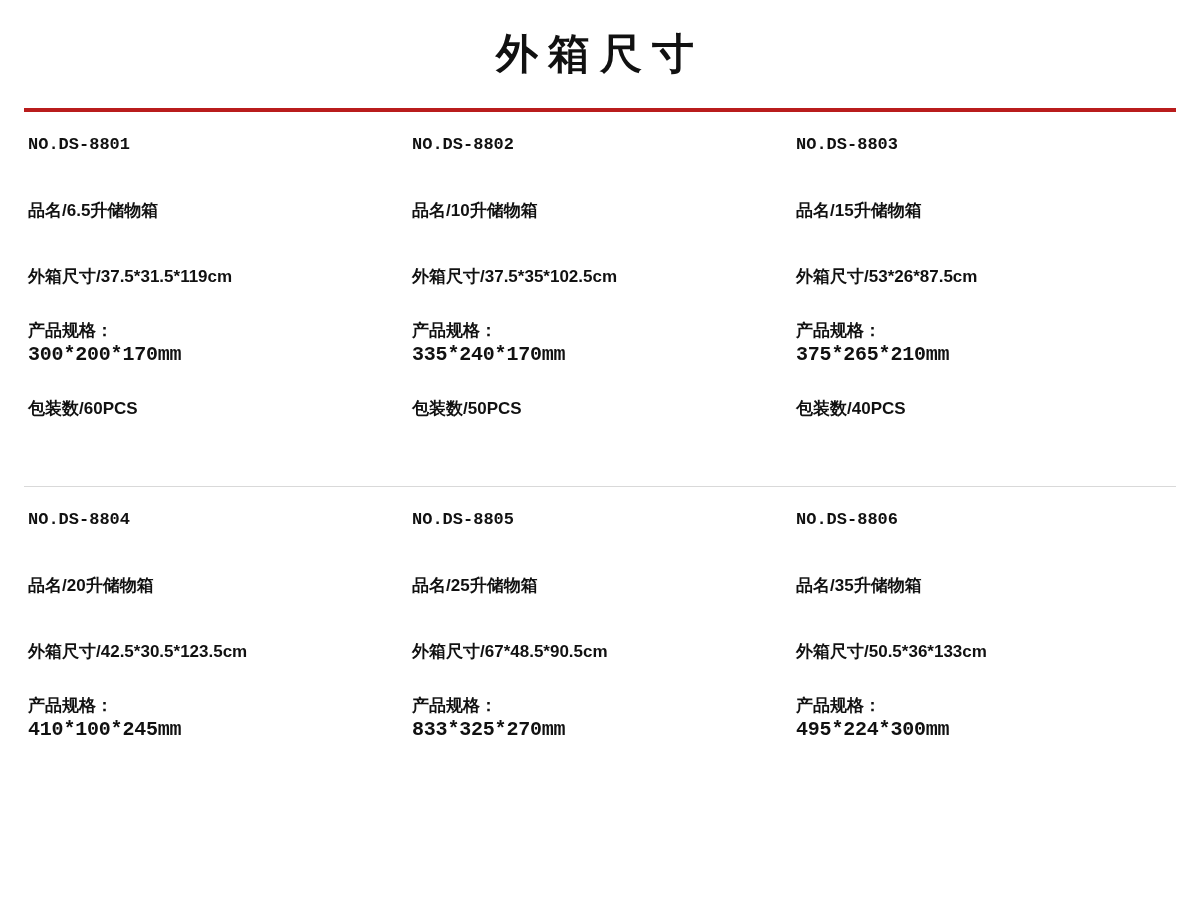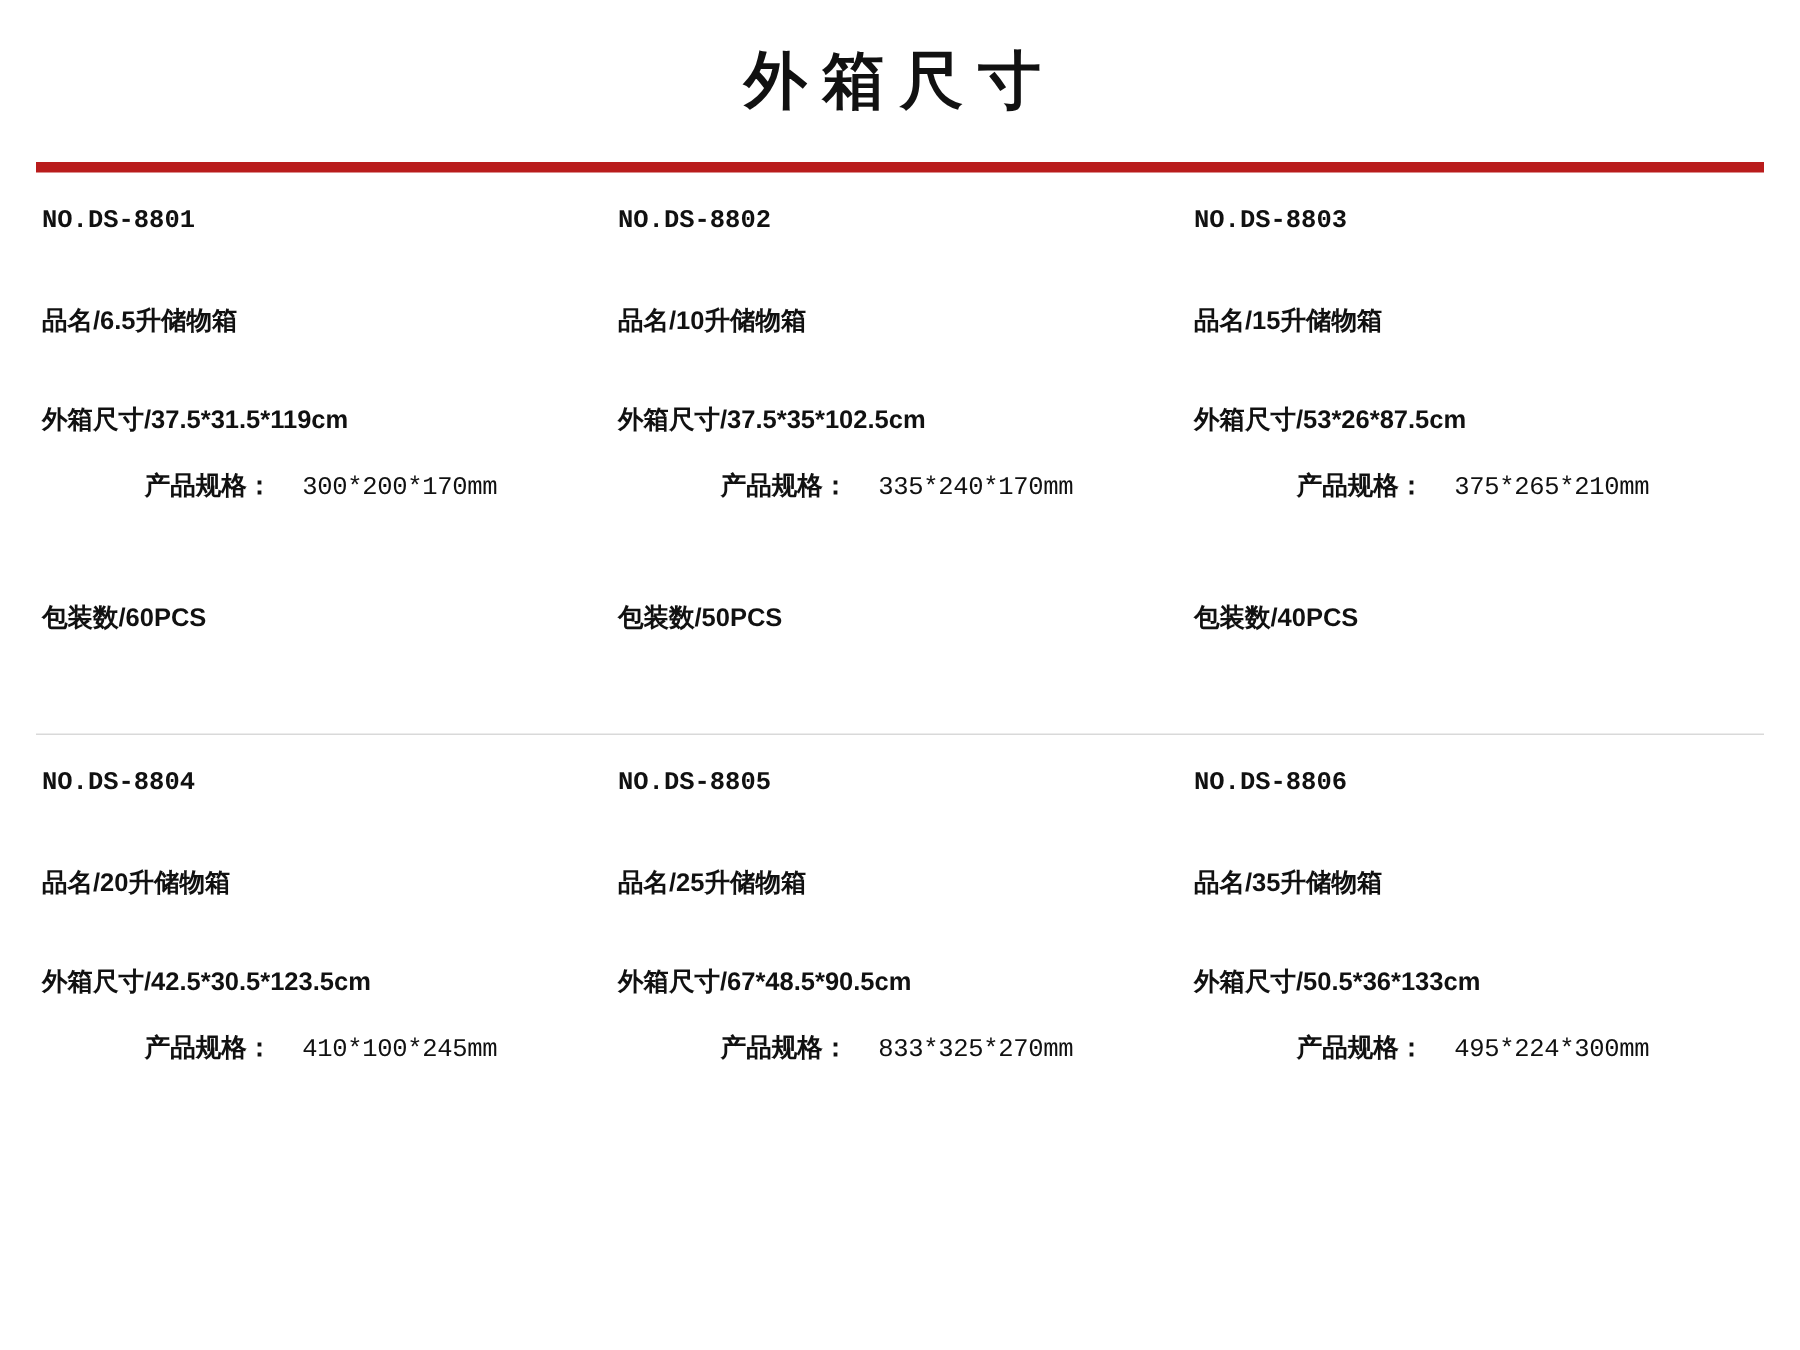--- a/index.html
+++ b/index.html
@@ -52,50 +52,49 @@
     display: block;
     font-size: 17px;
     line-height: 22px;
     font-family: Liberation Sans, sans-serif;
     font-weight: 700;
     color: #111111;
     white-space: nowrap;
   }
   .line.sub {
     font-family: "Liberation Mono", monospace;
-    font-weight: 400;
-    font-size: 17px;
+    font-weight: 700;
+    font-size: 20px;
     letter-spacing: -0.2px;
-    margin-left: 20px;
   }
   .field {
     height: 66px;
     display: flex;
     align-items: center;
     padding-left: 2px;
     box-sizing: border-box;
   }
   .field.two {
     height: 66px;
-    flex-direction: row;
+    flex-direction: column;
     align-items: flex-start;
     justify-content: center;
   }
   .field .line + .line {
     margin-top: 2px;
   }
   .vline {
     border-right: 1px solid #d9d9d9;
   }
   .gap-row td {
     height: 44px;
     border-bottom: 1px solid #d9d9d9;
   }
   .top-border {
-    border-top: 7px solid #b91c1c;
+    border-top: 4px solid #b91c1c;
     text-align: center;
   }
   .colwrap {
     padding-left: 2px;
     padding-right: 8px;
   }
   .mono {
     font-family: "Liberation Mono", monospace;
   }
 </style>

